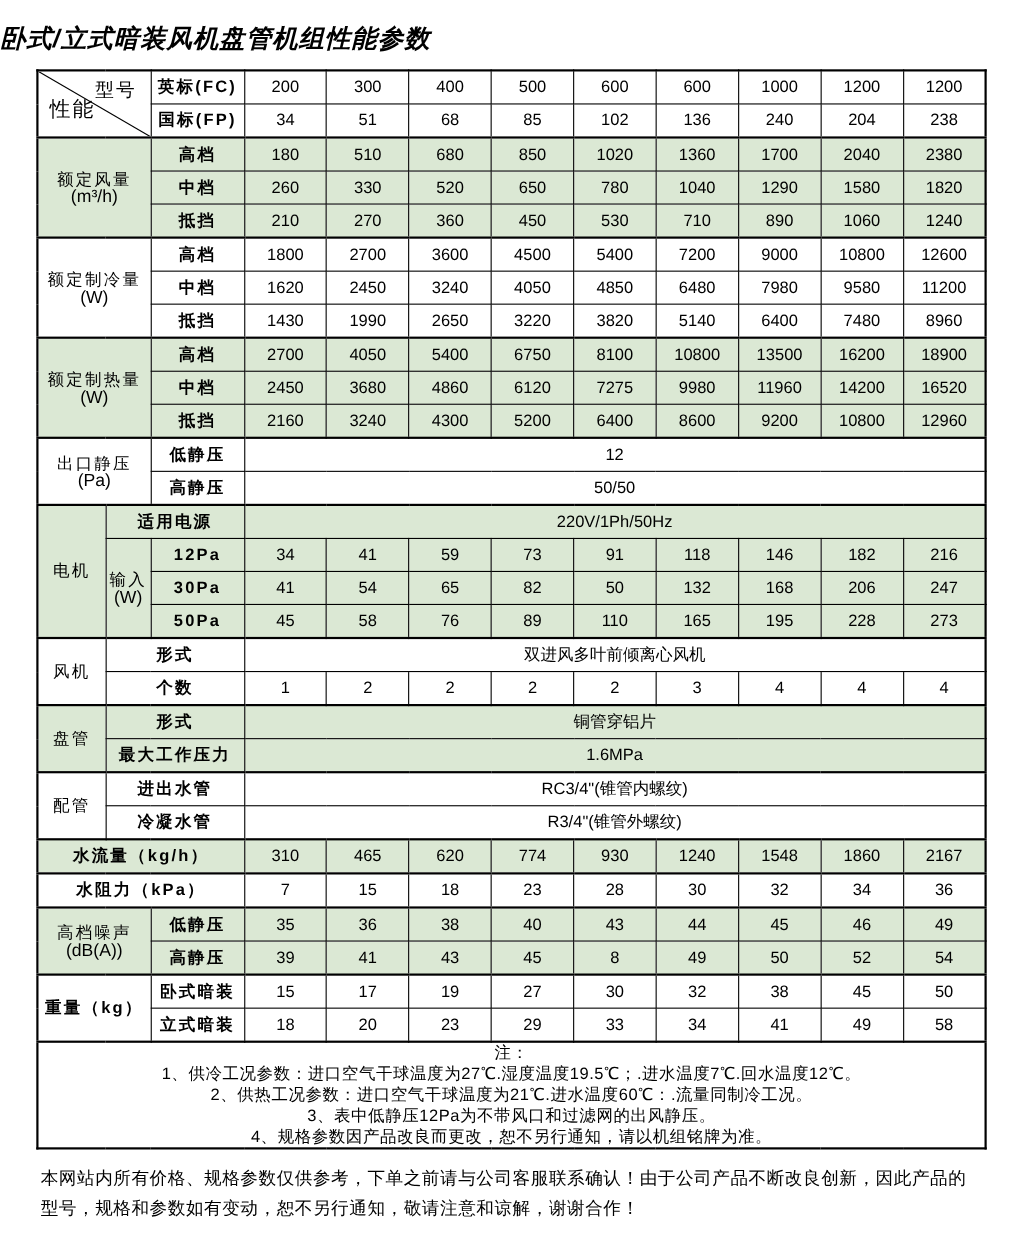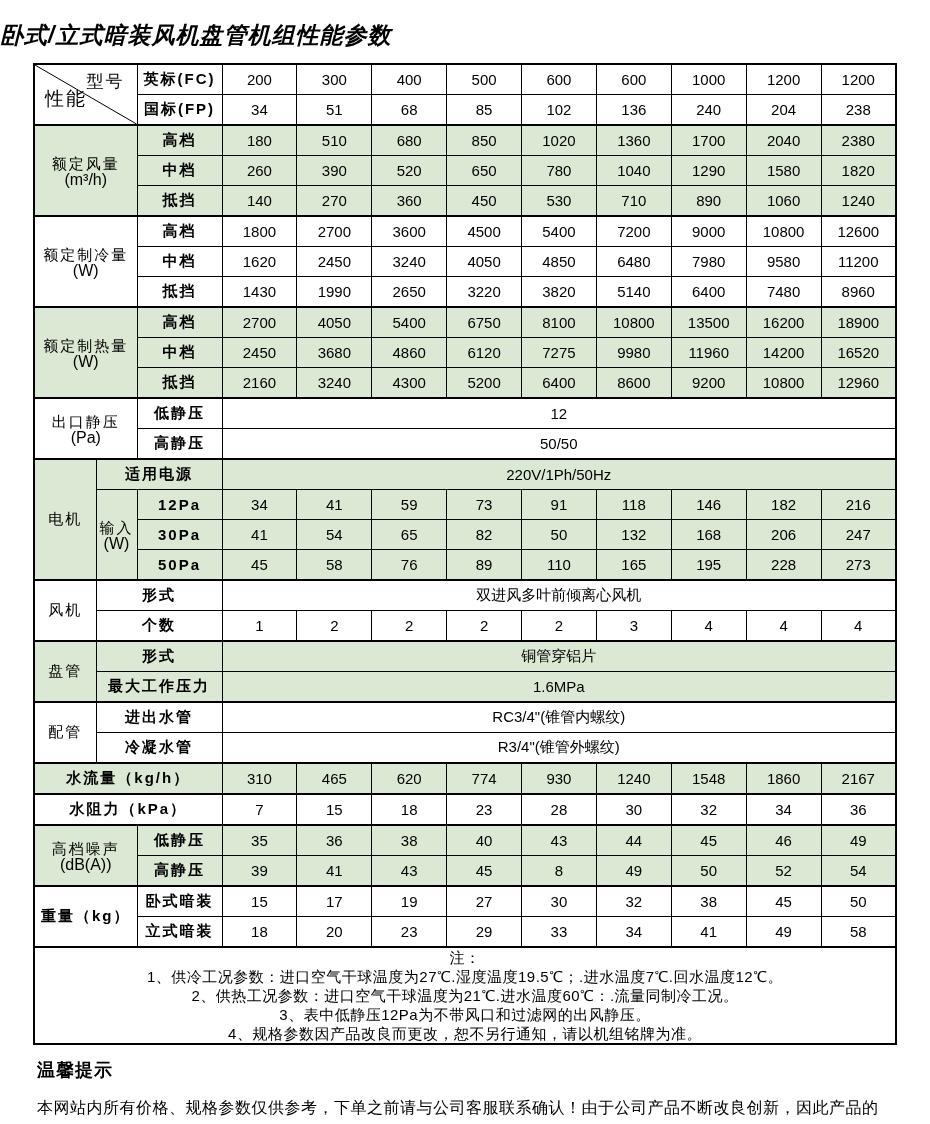--- a/index.html
+++ b/index.html
@@ -105,32 +105,32 @@
         <td class="val">850</td>
         <td class="val">1020</td>
         <td class="val">1360</td>
         <td class="val">1700</td>
         <td class="val">2040</td>
         <td class="val">2380</td>
       </tr>
   <tr class="g">
     <td class="sublbl">中档</td>
   <td class="val">260</td>
-        <td class="val">390</td>
+        <td class="val">330</td>
         <td class="val">520</td>
         <td class="val">650</td>
         <td class="val">780</td>
         <td class="val">1040</td>
         <td class="val">1290</td>
         <td class="val">1580</td>
         <td class="val">1820</td>
       </tr>
   <tr class="g">
     <td class="sublbl">抵挡</td>
-  <td class="val">140</td>
+  <td class="val">210</td>
         <td class="val">270</td>
         <td class="val">360</td>
         <td class="val">450</td>
         <td class="val">530</td>
         <td class="val">710</td>
         <td class="val">890</td>
         <td class="val">1060</td>
         <td class="val">1240</td>
       </tr>
 
@@ -408,15 +408,14 @@
       <div class="note-line">1、供冷工况参数：进口空气干球温度为27℃.湿度温度19.5℃；.进水温度7℃.回水温度12℃。</div>
       <div class="note-line">2、供热工况参数：进口空气干球温度为21℃.进水温度60℃：.流量同制冷工况。</div>
       <div class="note-line">3、表中低静压12Pa为不带风口和过滤网的出风静压。</div>
       <div class="note-line">4、规格参数因产品改良而更改，恕不另行通知，请以机组铭牌为准。</div>
     </td>
   </tr>
 </tbody>
   </table>
 
 <div class="tips">
-  <div class="tips-title">温馨提示</div>
   <div class="tips-body">本网站内所有价格、规格参数仅供参考，下单之前请与公司客服联系确认！由于公司产品不断改良创新，因此产品的型号，规格和参数如有变动，恕不另行通知，敬请注意和谅解，谢谢合作！</div>
 </div>
 
 </body></html>

